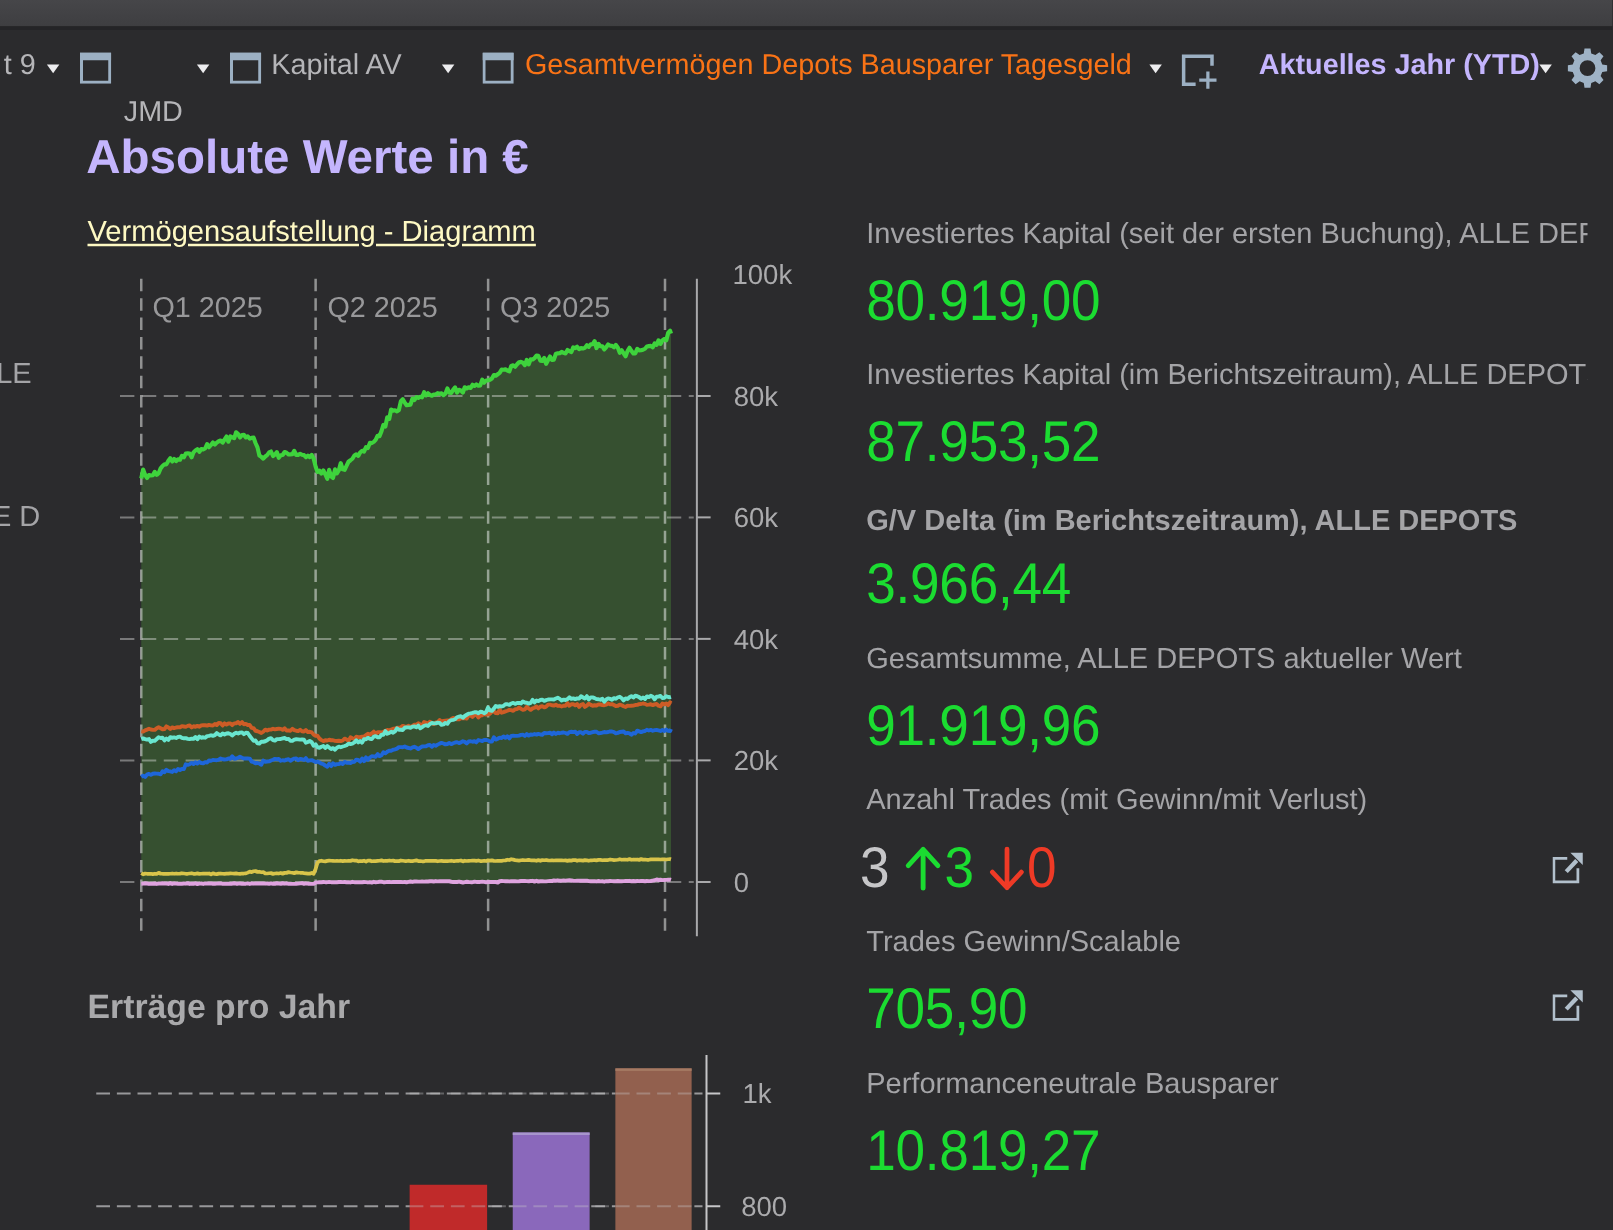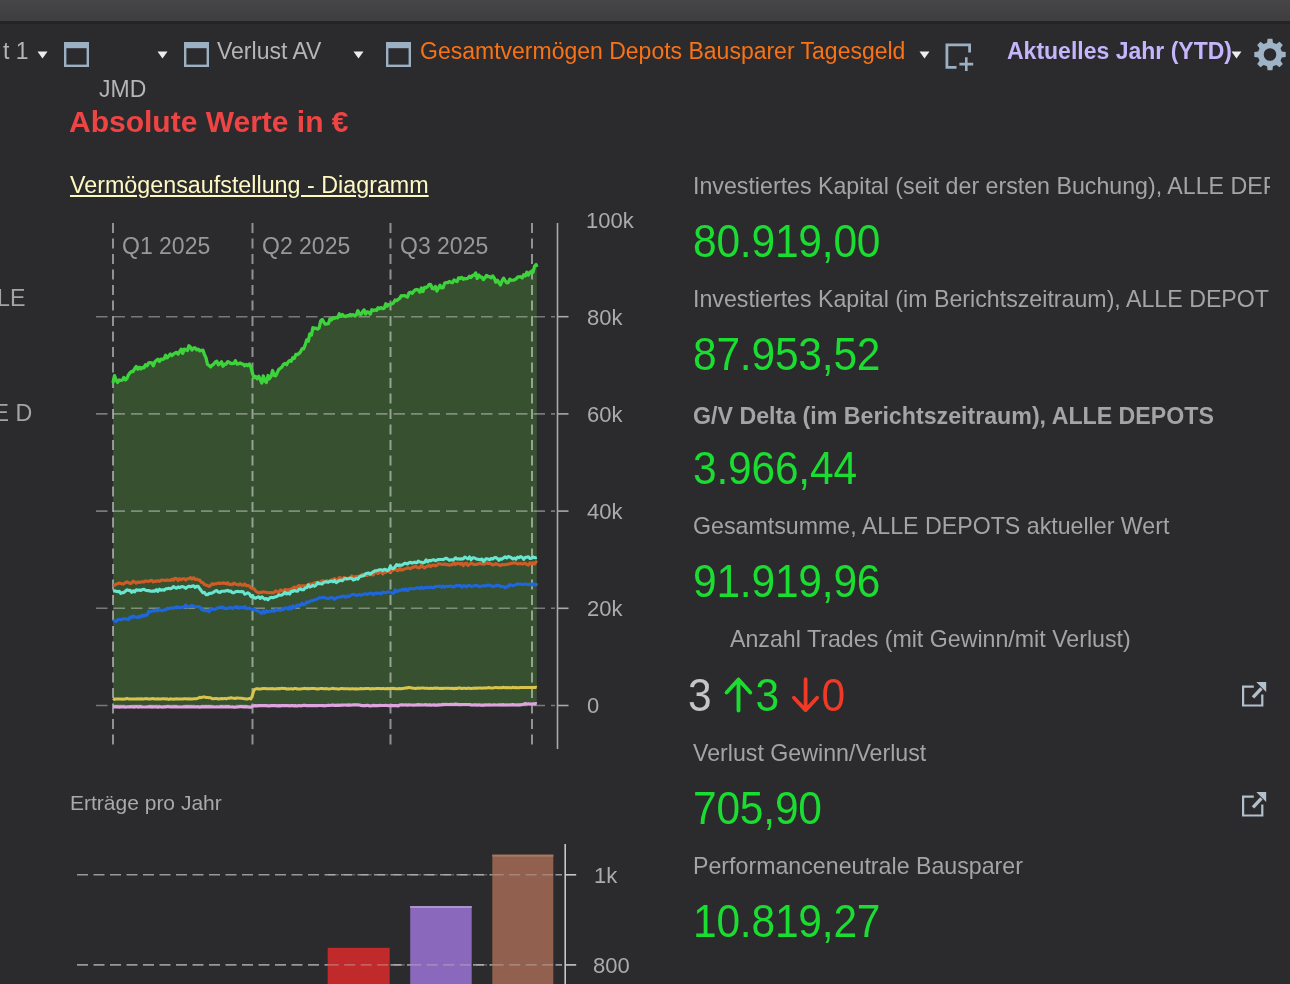--- a/index.html
+++ b/index.html
@@ -9,37 +9,37 @@
   .lbl{font-size:23.2px;color:#a4a4a7;}
   .val{font-size:42.5px;color:#1bdc31;letter-spacing:-0.2px;transform:scaleY(1.08);transform-origin:0 0;}
   svg{position:absolute;display:block;}
 </style>
 </head>
 <body>
 
 <div class="abs" style="left:0;top:0;width:1290px;height:21px;background:linear-gradient(#464649,#3e3e41);"></div>
 <div class="abs" style="left:0;top:21px;width:1290px;height:3px;background:#242427;"></div>
 
-<div class="abs" style="left:3px;top:40px;font-size:23px;color:#b5b5b8;">t 1</div>
+<div class="abs" style="left:3px;top:40px;font-size:23px;color:#b5b5b8;">t 9</div>
 <svg style="left:37px;top:51px;" width="11" height="8" viewBox="0 0 11 8">
     <path d="M0.5,0.5 L10.5,0.5 L5.5,7.5 Z" fill="#ededef"></path>
   </svg>
 <svg style="left:64px;top:42px;" width="25" height="25" viewBox="0 0 25 25">
   <rect x="1.2" y="1.2" width="22.6" height="22.6" fill="none" stroke="#9cb0c3" stroke-width="2.4"></rect>
   <rect x="0" y="0" width="25" height="6.2" fill="#9cb0c3"></rect>
 </svg>
 <div class="abs" style="left:99px;top:40px;font-size:23px;color:#b5b5b8;margin-top:38px;">JMD</div>
 <svg style="left:157px;top:51px;" width="11" height="8" viewBox="0 0 11 8">
     <path d="M0.5,0.5 L10.5,0.5 L5.5,7.5 Z" fill="#ededef"></path>
   </svg>
 <svg style="left:184px;top:42px;" width="25" height="25" viewBox="0 0 25 25">
   <rect x="1.2" y="1.2" width="22.6" height="22.6" fill="none" stroke="#9cb0c3" stroke-width="2.4"></rect>
   <rect x="0" y="0" width="25" height="6.2" fill="#9cb0c3"></rect>
 </svg>
-<div class="abs" style="left:217px;top:40px;font-size:23px;color:#b5b5b8;">Verlust AV</div>
+<div class="abs" style="left:217px;top:40px;font-size:23px;color:#b5b5b8;">Kapital AV</div>
 <svg style="left:352.5px;top:51px;" width="11" height="8" viewBox="0 0 11 8">
     <path d="M0.5,0.5 L10.5,0.5 L5.5,7.5 Z" fill="#ededef"></path>
   </svg>
 <svg style="left:385.5px;top:42px;" width="25" height="25" viewBox="0 0 25 25">
   <rect x="1.2" y="1.2" width="22.6" height="22.6" fill="none" stroke="#9cb0c3" stroke-width="2.4"></rect>
   <rect x="0" y="0" width="25" height="6.2" fill="#9cb0c3"></rect>
 </svg>
 <div class="abs" style="left:420px;top:40px;font-size:23px;color:#f97316;">Gesamtvermögen Depots Bausparer Tagesgeld</div>
 <svg style="left:919px;top:51px;" width="11" height="8" viewBox="0 0 11 8">
     <path d="M0.5,0.5 L10.5,0.5 L5.5,7.5 Z" fill="#ededef"></path>
@@ -49,21 +49,21 @@
   <path d="M22.3,15.2 L22.3,29 M15.4,22.1 L29.2,22.1" fill="none" stroke="#9cb0c3" stroke-width="2.6"></path>
 </svg>
 <div class="abs" style="left:1007px;top:40px;font-size:23px;color:#c4b5fd;font-weight:bold;">Aktuelles Jahr (YTD)</div>
 <svg style="left:1231px;top:51px;" width="11" height="8" viewBox="0 0 11 8">
     <path d="M0.5,0.5 L10.5,0.5 L5.5,7.5 Z" fill="#ededef"></path>
   </svg>
 <svg style="left:1252.5px;top:36.5px;" width="34" height="35" viewBox="0 0 34 35">
   <path d="M14.0,5.7 L14.6,1.8 L19.4,1.8 L20.0,5.7 L23.3,7.0 L26.5,4.7 L29.8,8.0 L27.5,11.2 L28.8,14.5 L32.7,15.1 L32.7,19.9 L28.8,20.5 L27.5,23.8 L29.8,27.0 L26.5,30.3 L23.3,28.0 L20.0,29.3 L19.4,33.2 L14.6,33.2 L14.0,29.3 L10.7,28.0 L7.5,30.3 L4.2,27.0 L6.5,23.8 L5.2,20.5 L1.3,19.9 L1.3,15.1 L5.2,14.5 L6.5,11.2 L4.2,8.0 L7.5,4.7 L10.7,7.0 Z M23.3,17.5 A6.3,6.3 0 1 0 10.7,17.5 A6.3,6.3 0 1 0 23.3,17.5 Z" fill="#9fb3c6" fill-rule="evenodd"></path>
 </svg>
 
-<div class="abs" style="left:69px;top:107px;font-size:30px;font-weight:bold;color:#ef4444;">Absolute Werte in €</div>
+<div class="abs" style="left:69px;top:107px;font-size:38px;font-weight:bold;color:#c4b5fd;">Absolute Werte in €</div>
 
 <div class="abs" style="left:70px;top:174px;font-size:23.3px;color:#fef9c3;text-decoration:underline;">Vermögensaufstellung - Diagramm</div>
 
 <div class="abs" style="left:0;top:287px;width:25px;height:24px;overflow:hidden;">
     <span class="abs lbl" style="left:-3px;top:0;">LE</span>
   </div>
 <div class="abs" style="left:0;top:402px;width:26px;height:24px;overflow:hidden;padding-left:39px;">
     <span class="abs lbl" style="left:-6.5px;top:0;">E D</span>
   </div>
 
@@ -110,21 +110,21 @@
   <g font-size="22" fill="#ababad" font-family="Liberation Sans">
     <text x="586" y="227.5">100k</text>
     <text x="587" y="324.5">80k</text>
     <text x="587" y="421.7">60k</text>
     <text x="587" y="518.9">40k</text>
     <text x="587" y="616.1">20k</text>
     <text x="587" y="713.3">0</text>
   </g>
 </svg>
 
-<div class="abs" style="left:70px;top:792px;font-size:21px;color:#a9a9ab;">Erträge pro Jahr</div>
+<div class="abs" style="left:70px;top:792px;font-size:27px;color:#a9a9ab;font-weight:bold;">Erträge pro Jahr</div>
 
 <svg style="left:0;top:830px;" width="660" height="154" viewBox="0 830 660 154">
   <g stroke="#98989a" stroke-width="1.6" stroke-dasharray="11,5.5">
     <line x1="77" y1="874.8" x2="562" y2="874.8"></line>
     <line x1="77" y1="964.9" x2="562" y2="964.9"></line>
   </g>
   <rect x="327.7" y="947.8" width="62" height="40" fill="#c02a2a"></rect>
   <rect x="410.2" y="906" width="61.5" height="82" fill="#8a68bb"></rect>
   <rect x="492.3" y="854.7" width="61" height="133" fill="#92604e"></rect>
   <rect x="410.2" y="906" width="61.5" height="2" fill="#a795cc"></rect>
@@ -149,31 +149,31 @@
   </div>
 <div class="abs val" style="left:693px;top:218.5px;">80.919,00</div>
 <div class="abs" style="left:693px;top:288px;width:577px;height:26px;overflow:hidden;">
     <span class="abs lbl" style="left:0;top:0;">Investiertes Kapital (im Berichtszeitraum), ALLE DEPOTS</span>
   </div>
 <div class="abs val" style="left:693px;top:332px;">87.953,52</div>
 <div class="abs lbl" style="left:693px;top:405px;font-weight:bold;">G/V Delta (im Berichtszeitraum), ALLE DEPOTS</div>
 <div class="abs val" style="left:693px;top:445.5px;">3.966,44</div>
 <div class="abs lbl" style="left:693px;top:515px;">Gesamtsumme, ALLE DEPOTS aktueller Wert</div>
 <div class="abs val" style="left:693px;top:559px;">91.919,96</div>
-<div class="abs lbl" style="left:730px;top:628px;">Anzahl Trades (mit Gewinn/mit Verlust)</div>
+<div class="abs lbl" style="left:693px;top:628px;">Anzahl Trades (mit Gewinn/mit Verlust)</div>
 <div class="abs val" style="left:688px;top:672.5px;color:#c6c6c8;">3</div>
 <svg style="left:723px;top:676px;" width="32" height="38" viewBox="0 0 32 38">
   <path d="M15.5,34.5 L15.5,3.5 M3.6,16.5 L15.5,3.5 L27.3,16.5" fill="none" stroke="#1bdc31" stroke-width="3.9" stroke-linecap="round" stroke-linejoin="round"></path>
 </svg>
 <div class="abs val" style="left:755.5px;top:672.5px;">3</div>
 <svg style="left:791px;top:676px;" width="32" height="38" viewBox="0 0 32 38">
   <path d="M14.6,3.2 L14.6,34.2 M2.9,21.7 L14.6,34.2 L26.1,21.7" fill="none" stroke="#ee3a26" stroke-width="3.8" stroke-linecap="round" stroke-linejoin="round"></path>
 </svg>
 <div class="abs val" style="left:821.5px;top:672.5px;color:#ee3a26;">0</div>
-<div class="abs lbl" style="left:693px;top:742px;">Verlust Gewinn/Verlust</div>
+<div class="abs lbl" style="left:693px;top:742px;">Trades Gewinn/Scalable</div>
 <div class="abs val" style="left:693px;top:785.5px;">705,90</div>
 <div class="abs lbl" style="left:693px;top:855px;">Performanceneutrale Bausparer</div>
 <div class="abs val" style="left:693px;top:899px;">10.819,27</div>
 
 <svg style="left:1242px;top:681px;" width="27" height="27" viewBox="0 0 27 27">
   <path d="M11.8,5.7 L1.1,5.7 L1.1,24.5 L20.3,24.5 L20.3,13.6" fill="none" stroke="#b2c0cc" stroke-width="2.2"></path>
   <path d="M11,16.3 L19.4,7.4" fill="none" stroke="#b2c0cc" stroke-width="3.4"></path>
   <polygon points="14.3,1.1 24.2,1.1 24.2,11" fill="#b2c0cc"></polygon>
 </svg>
 <svg style="left:1242px;top:791px;" width="27" height="27" viewBox="0 0 27 27">

